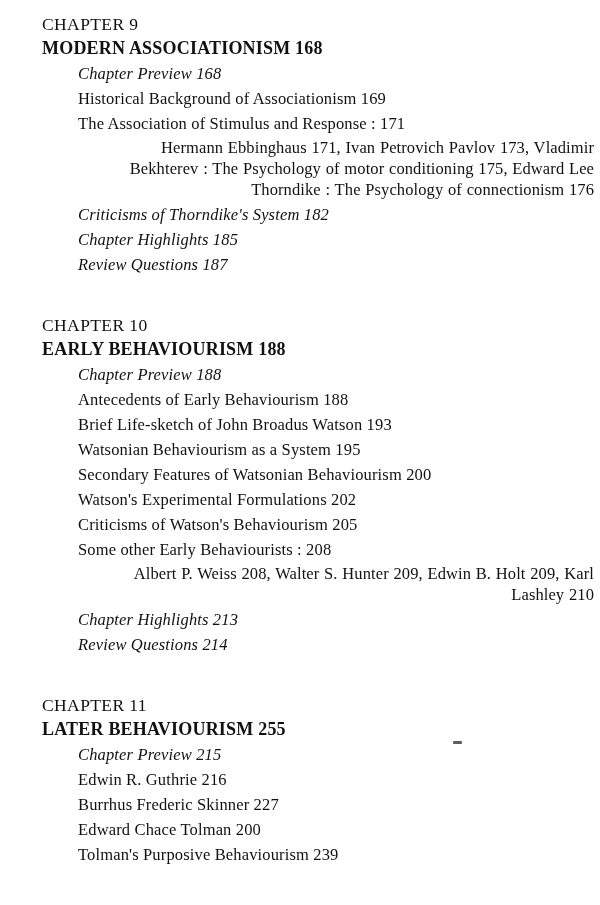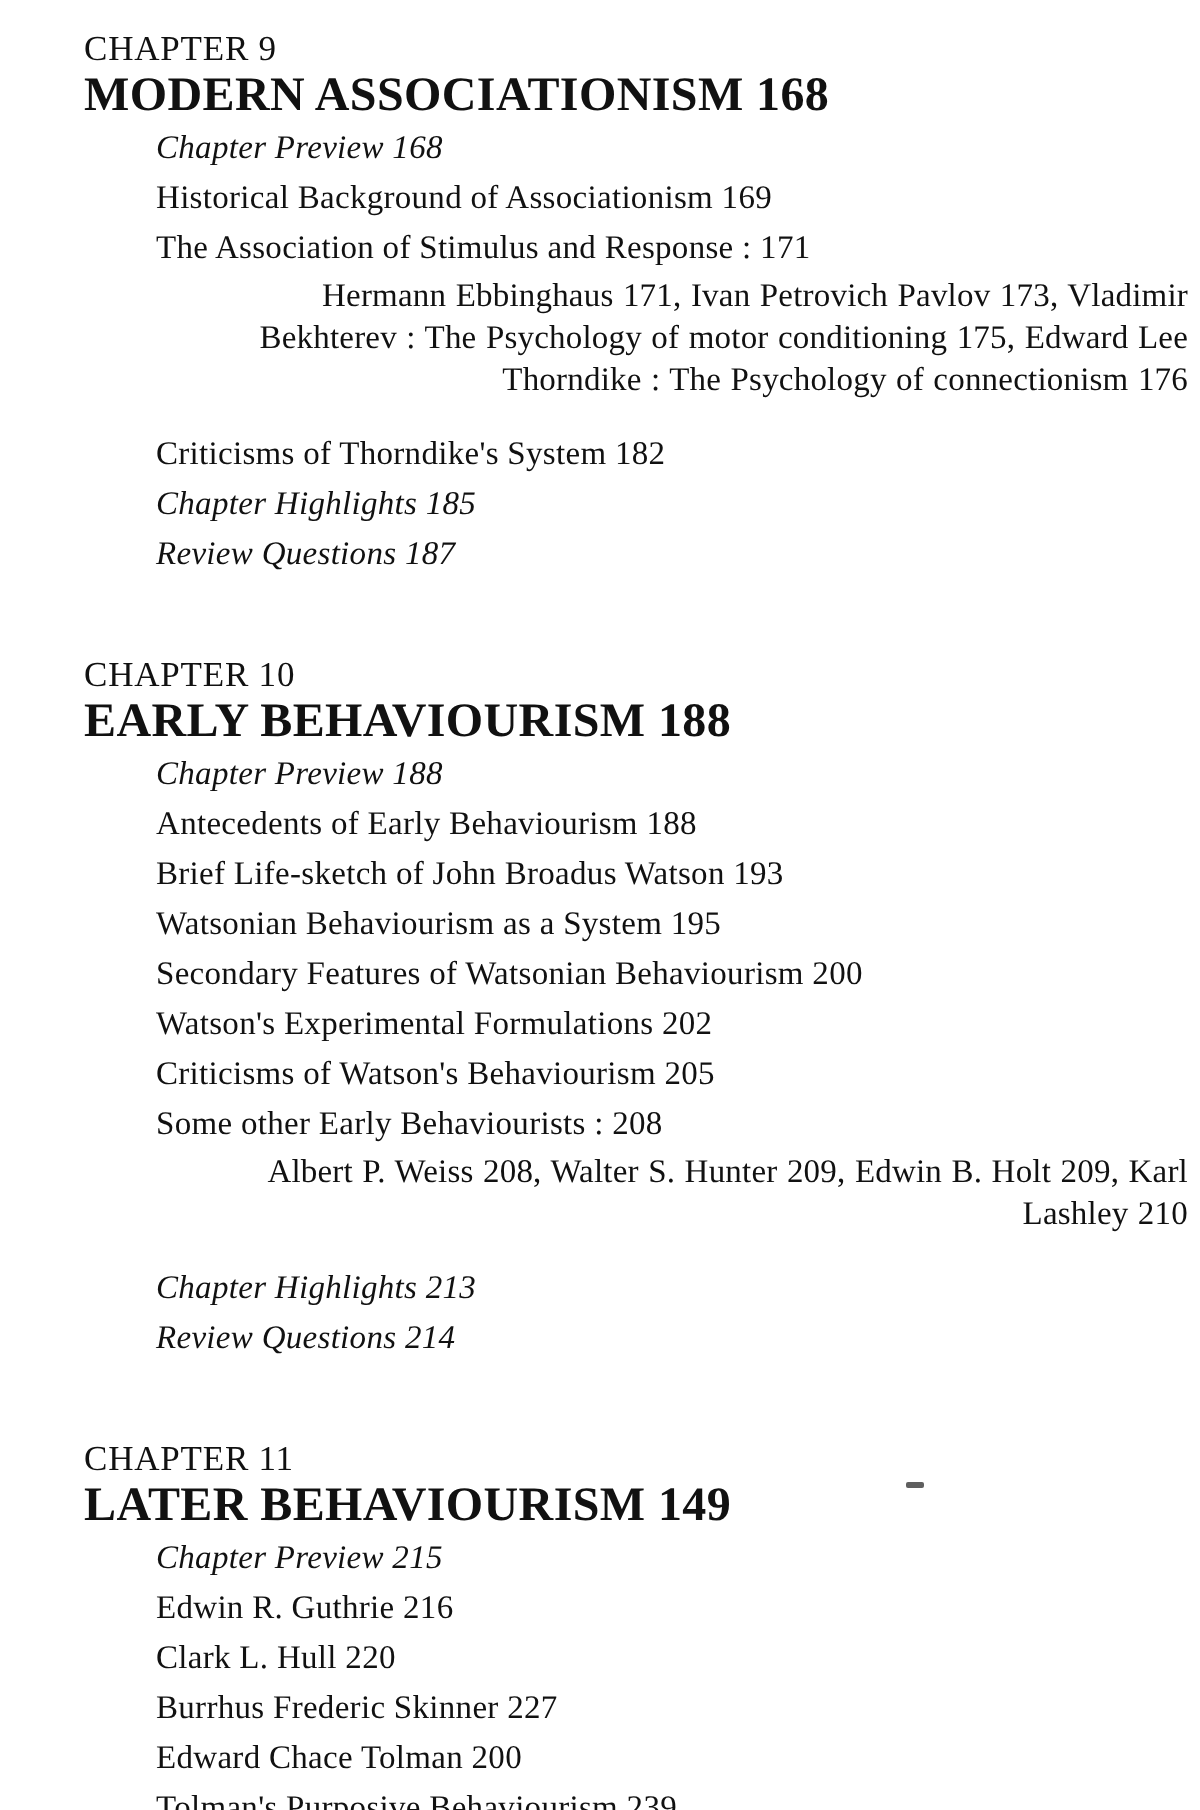--- a/index.html
+++ b/index.html
@@ -43,21 +43,21 @@
 
   .chapter-number {
     font-size: 17.5px;
     line-height: 24px;
     letter-spacing: 0.4px;
     font-weight: 400;
     white-space: nowrap;
   }
 
   .chapter-title {
-    font-size: 24px;
+    font-size: 18px;
     line-height: 25px;
     letter-spacing: 0.2px;
     font-weight: bold;
     white-space: nowrap;
   }
 
   
   .entry-list {
     margin: 0;
     padding: 0;
@@ -83,21 +83,22 @@
     letter-spacing: 0.1px;
     text-align: right;
     word-spacing: 0.5px;
   }
 
   
   .entry + .subentry {
     margin-top: 1px;
   }
   .subentry + .entry {
-    margin-top: 14px;
+    margin-top: 2px;
+    font-style: italic;
   }
 
   
   .speck {
     position: absolute;
     width: 9px;
     height: 3px;
     background: #2a2a2a;
     opacity: 0.75;
     border-radius: 1px;
@@ -133,25 +134,24 @@
           <li class="entry">Watson's Experimental Formulations 202</li>
           <li class="entry">Criticisms of Watson's Behaviourism 205</li>
           <li class="entry">Some other Early Behaviourists : 208</li>
           <li class="subentry">Albert P. Weiss 208, Walter S. Hunter 209, Edwin B. Holt 209, Karl Lashley 210</li>
           <li class="entry italic">Chapter Highlights 213</li>
           <li class="entry italic">Review Questions 214</li>
         </ul>
       </div>
       <div class="chapter-block">
         <div class="chapter-number">CHAPTER 11</div>
-        <div class="chapter-title">LATER BEHAVIOURISM 149</div>
+        <div class="chapter-title">LATER BEHAVIOURISM 255</div>
         <ul class="entry-list">
           <li class="entry italic">Chapter Preview 215</li>
           <li class="entry">Edwin R. Guthrie 216</li>
-          <li class="entry">Clark L. Hull 220</li>
           <li class="entry">Burrhus Frederic Skinner 227</li>
           <li class="entry">Edward Chace Tolman 200</li>
           <li class="entry">Tolman's Purposive Behaviourism 239</li>
         </ul>
       </div>
     </div>
 <div class="speck" style="left: 437px; top: 741px;"></div>
   </div>
 
 </body></html>

